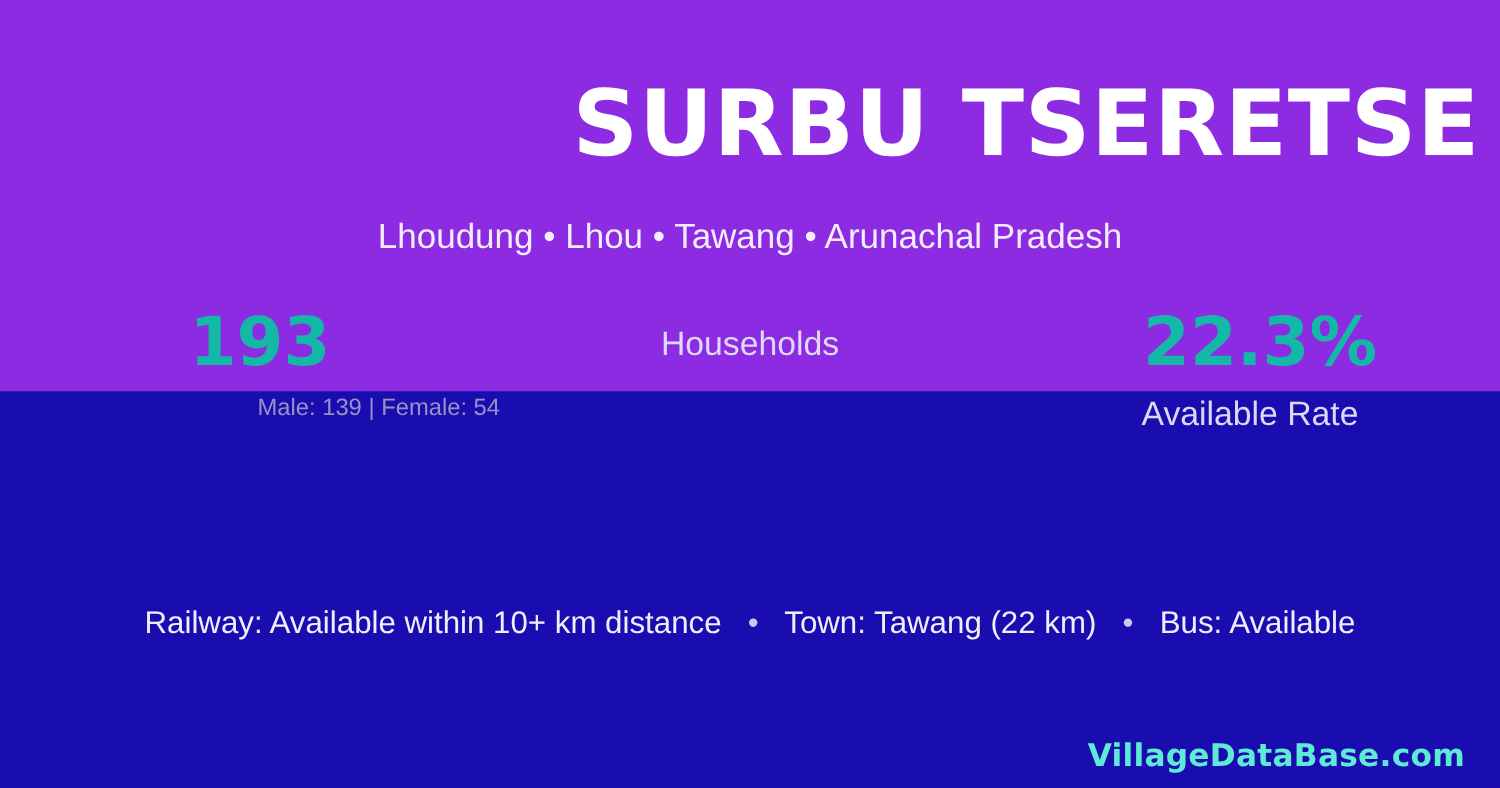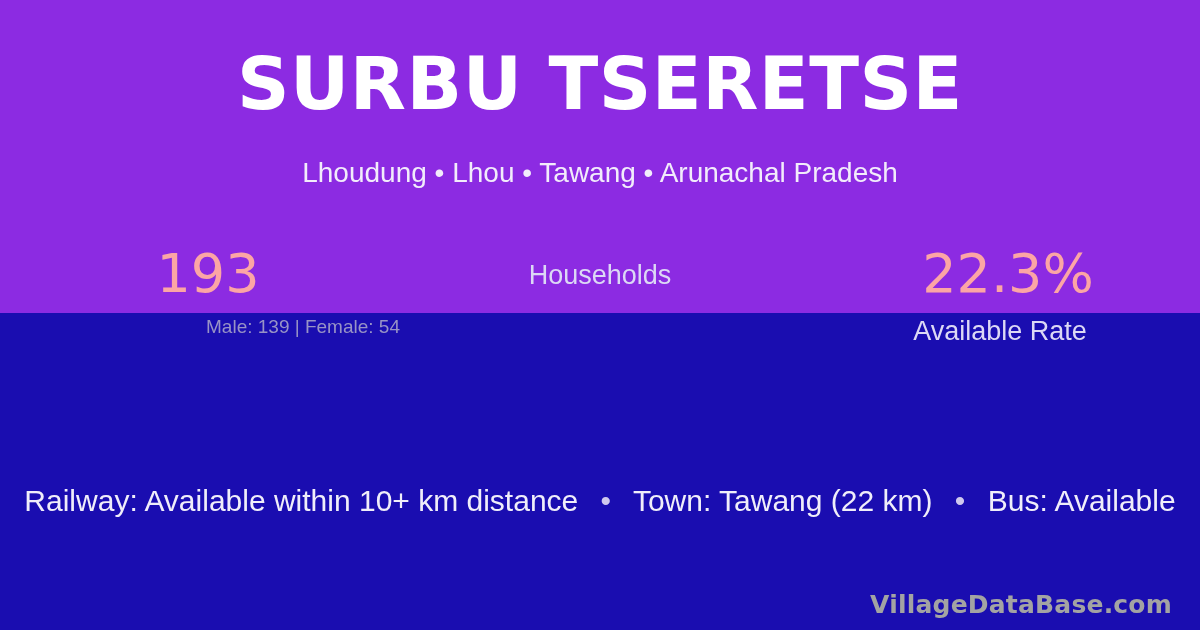--- a/index.html
+++ b/index.html
@@ -31,29 +31,30 @@
   }
   
   .title-block {
     position: absolute;
     left: 0;
     top: 0;
     width: 1200px;
     text-align: center;
   }
   .village-title {
-    margin: 0;
+    margin: 16px;
     padding-top: 47px;
     font-size: 73px;
     line-height: 1;
     font-weight: 700;
     letter-spacing: 0.5px;
     color: #FFFFFF;
     font-family: "DejaVu Sans", sans-serif;
     white-space: nowrap;
+    text-align: right;
   }
   .village-breadcrumb {
     margin: 16px;
     padding-top: 23px;
     font-size: 28px;
     line-height: 1;
     font-weight: 400;
     color: #F2ECFB;
     font-family: "Liberation Sans", sans-serif;
     white-space: nowrap;
@@ -67,22 +68,22 @@
     display: flex;
     flex-direction: row;
   }
   .stat {
     flex: 1 1 0;
     text-align: center;
   }
   .stat-value {
     font-size: 54px;
     line-height: 1;
-    font-weight: 400;
-    color: #fca5a5;
+    font-weight: 700;
+    color: #14b8a6;
     font-family: "DejaVu Sans", sans-serif;
     height: 56px;
     margin-left: 16px;
   }
   .stat-label {
     padding-top: 15px;
     font-size: 27px;
     line-height: 1;
     font-weight: 400;
     color: #DCD8F5;
@@ -98,21 +99,21 @@
     min-height: 19px;
     text-align: right;
   }
   
   .facts-line {
     position: absolute;
     left: 0;
     top: 486px;
     width: 1200px;
     text-align: center;
-    font-size: 30px;
+    font-size: 25px;
     line-height: 1;
     color: #F0EEFA;
     font-family: "Liberation Sans", sans-serif;
     white-space: nowrap;
   }
   .facts-line .fact {
     display: inline;
   }
   .facts-line .fact-sep {
     display: inline;
@@ -120,21 +121,21 @@
     color: #CFC8EE;
   }
   
   .watermark {
     position: absolute;
     right: 28px;
     bottom: 13px;
     font-size: 25px;
     line-height: 1;
     font-weight: 700;
-    color: #a3a3a3;
+    color: #5eead4;
     font-family: "DejaVu Sans", sans-serif;
     letter-spacing: 0.2px;
   }
 </style>
 </head>
 <body>
 
 <div class="card">
 
   <div class="hero-band"></div>

